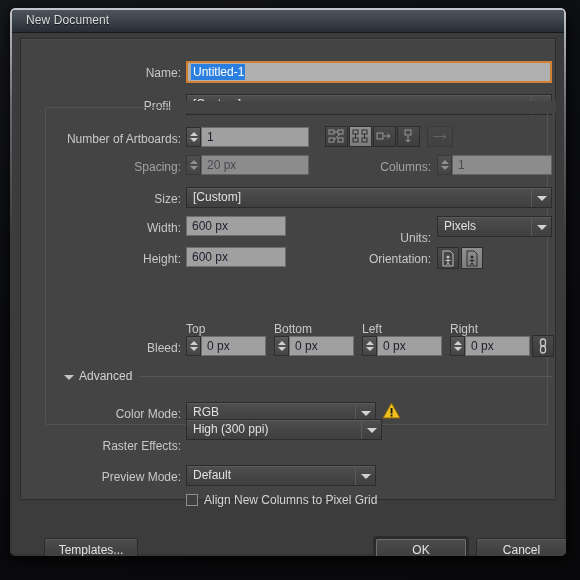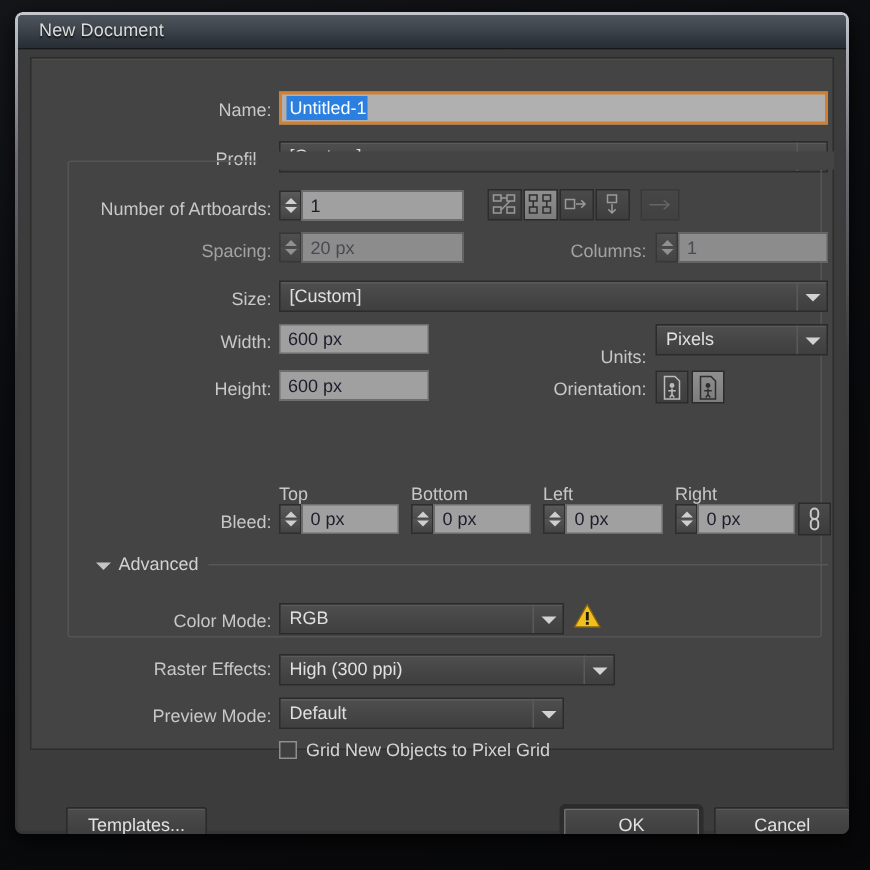--- a/index.html
+++ b/index.html
@@ -462,37 +462,37 @@
         </div>
         <div class="warn" style="left:361px; top:362px;">
           <svg width="19" height="19" viewBox="0 0 19 19">
             <path d="M9.5 2 L18 17 L1 17 Z" fill="#f0c020" stroke="#8a6508" stroke-width="1" stroke-linejoin="round"></path>
             <rect x="8.6" y="7" width="1.9" height="5.6" fill="#201a08"></rect>
             <rect x="8.6" y="13.6" width="1.9" height="1.9" fill="#201a08"></rect>
           </svg>
         </div>
 
         <div class="lbl" style="left:0px; top:396px; width:160px;">Raster Effects:</div>
-        <div class="combo" style="left:165px; top:397px; width:224px;">
+        <div class="combo" style="left:165px; top:380px; width:196px;">
           <div class="ctext">High (300 ppi)</div>
           <div class="carrowbox">
               <div class="carrow"></div>
             </div>
         </div>
 
         <div class="lbl" style="left:0px; top:427px; width:160px;">Preview Mode:</div>
         <div class="combo" style="left:165px; top:426px; width:190px;">
           <div class="ctext">Default</div>
           <div class="carrowbox">
               <div class="carrow"></div>
             </div>
         </div>
 
         <div class="cbox" style="left:165px; top:455px;"></div>
-        <div class="cbox-label" style="left:183px; top:455px;">Grid New Objects to Pixel Grid</div>
+        <div class="cbox-label" style="left:183px; top:455px;">Align New Columns to Pixel Grid</div>
 
       </div>
 
       <div class="btn primary" style="left:362px; top:505px; width:92px;">OK</div>
       <div class="btn" style="left:31px; top:505px; width:94px;">Templates...</div>
       <div class="btn" style="left:463px; top:505px; width:91px;">Cancel</div>
 
     </div>
   </div>
 </div>

